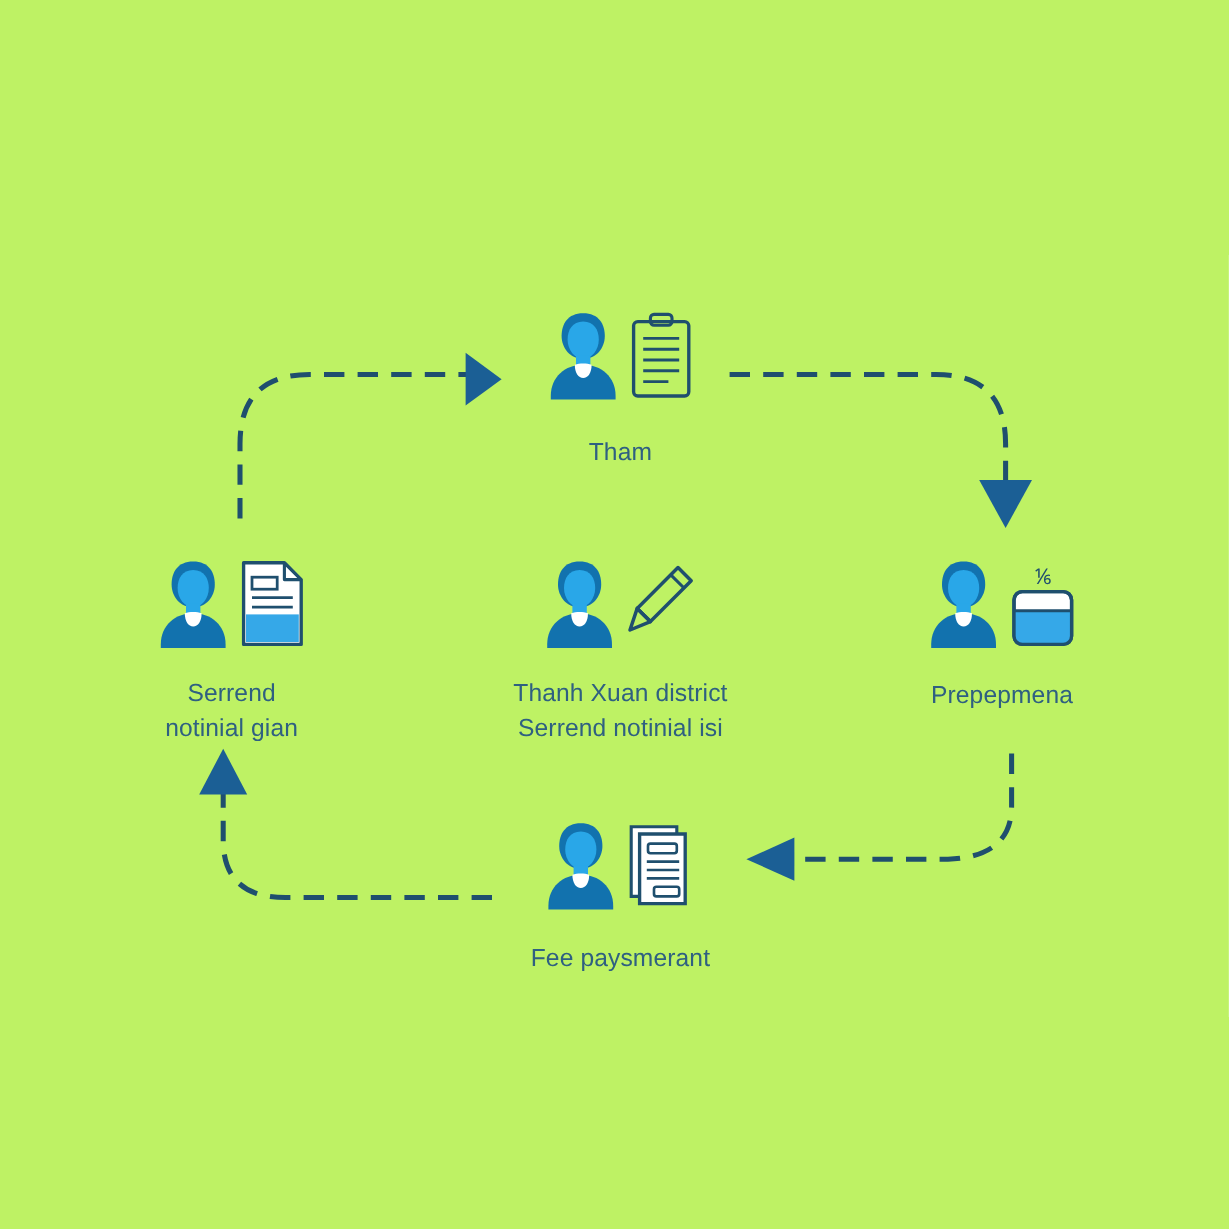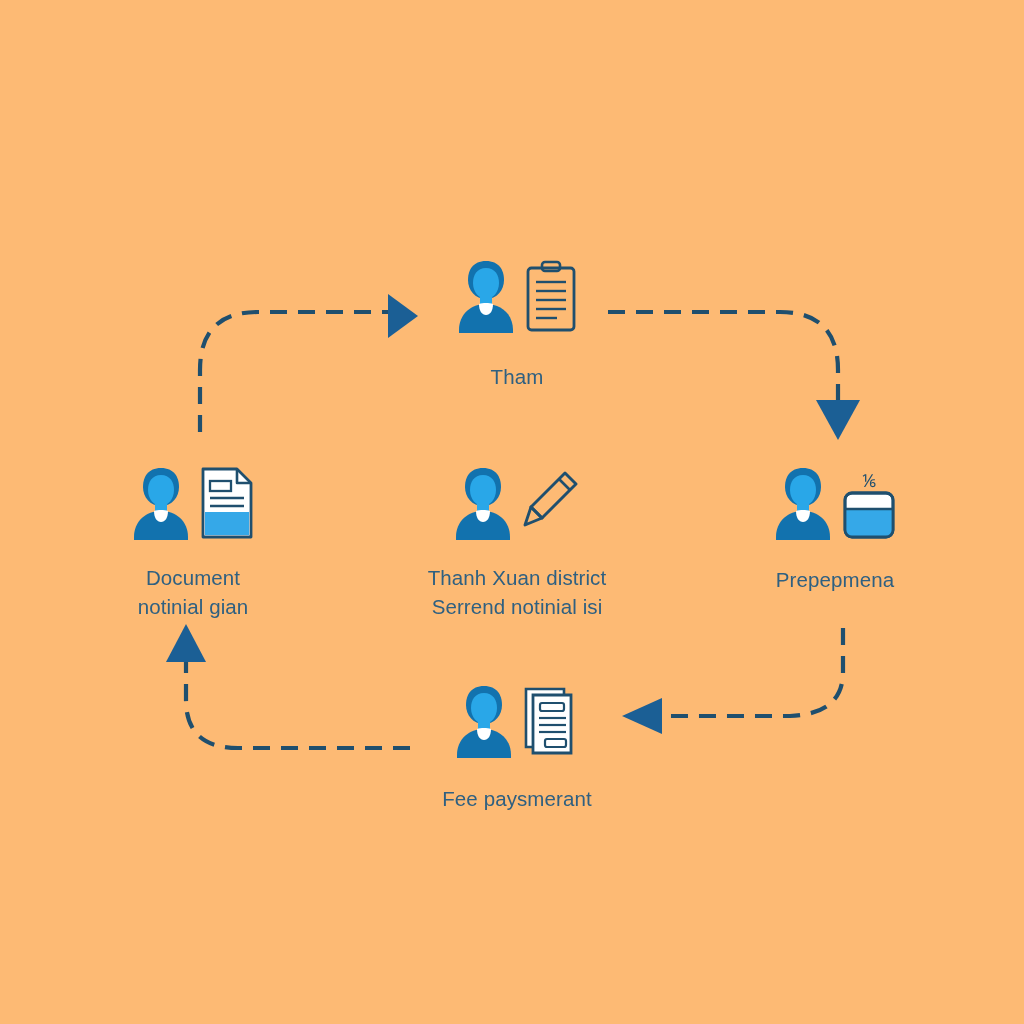--- a/index.html
+++ b/index.html
@@ -11,21 +11,21 @@
     height: 1024px;
     background: #fbfdfe;
     font-family: "Liberation Sans", sans-serif;
     overflow: hidden;
   }
 
   #diagram {
     position: relative;
     width: 1024px;
     height: 1024px;
-    background: #fdba74;
+    background: #bef264;
   }
 
   
   #arrow-layer {
     position: absolute;
     left: 0;
     top: 0;
     width: 1024px;
     height: 1024px;
     pointer-events: none;
@@ -143,21 +143,21 @@
       <svg class="icon-svg" width="58" height="76" viewBox="0 0 58 76">
         <path d="M5 4 L39 4 L53 18 L53 72 L5 72 Z" fill="#ffffff" stroke="#1f4f6e" stroke-width="2.8" stroke-linejoin="round"></path>
         <path d="M39 4 L39 18 L53 18" fill="none" stroke="#1f4f6e" stroke-width="2.6" stroke-linejoin="round"></path>
         <rect x="12" y="16" width="21" height="10" fill="none" stroke="#1f4f6e" stroke-width="2.3"></rect>
         <line x1="12" y1="33" x2="46" y2="33" stroke="#1f4f6e" stroke-width="2.3"></line>
         <line x1="12" y1="41" x2="46" y2="41" stroke="#1f4f6e" stroke-width="2.3"></line>
         <rect x="7" y="47" width="44" height="23" fill="#35a8e8"></rect>
       </svg>
     </div>
     <div class="node-label">
-      <span class="ln">Document</span>
+      <span class="ln">Serrend</span>
       <span class="ln">notinial gian</span>
     </div>
   </div>
 
   <div class="node" id="node-center">
     <div class="node-icons">
       <svg class="icon-svg" width="62" height="76" viewBox="0 0 62 76">
         <path d="M31 3 C18 3 13 12 13 22 C13 32 20 41 31 41 C42 41 49 32 49 22 C49 12 44 3 31 3 Z" fill="#1272ae"></path>
         <path d="M31 10 C22 10 18 17 18 25 C18 34 24 41 31 41 C38 41 44 34 44 25 C44 17 40 10 31 10 Z" fill="#29a7e8"></path>
         <path d="M25 38 L25 48 L37 48 L37 38 Z" fill="#29a7e8"></path>

